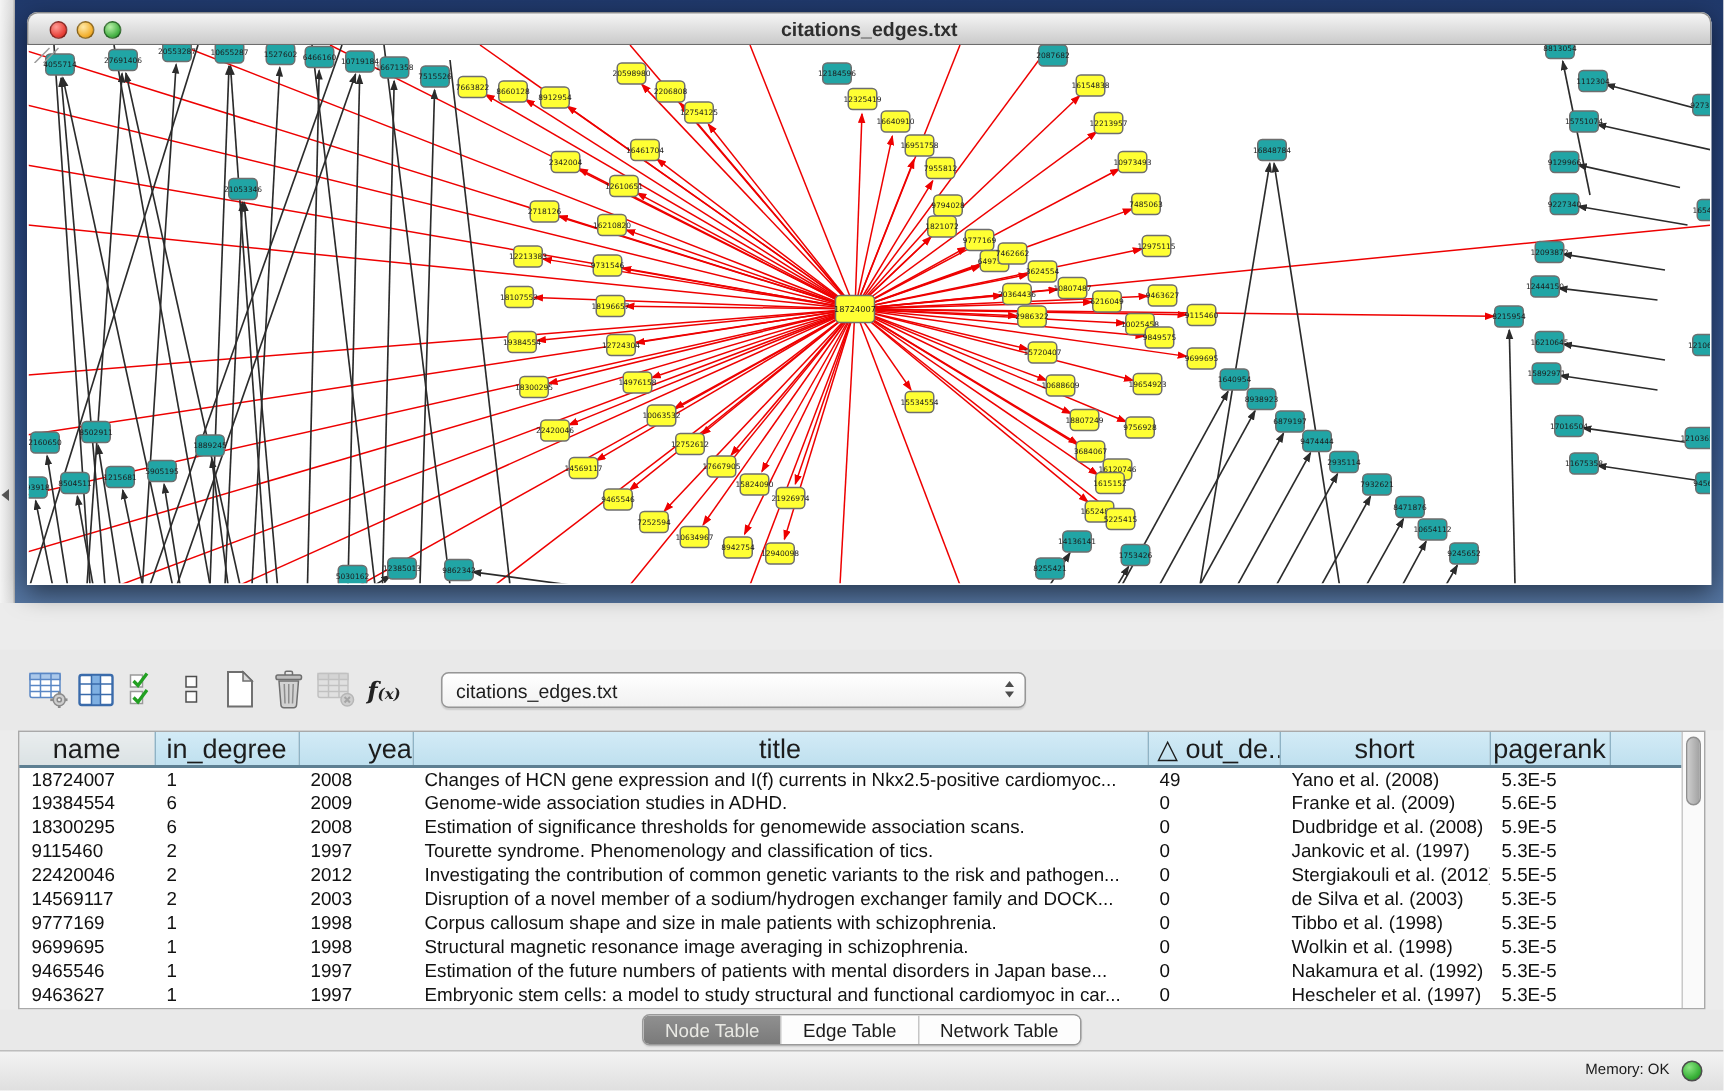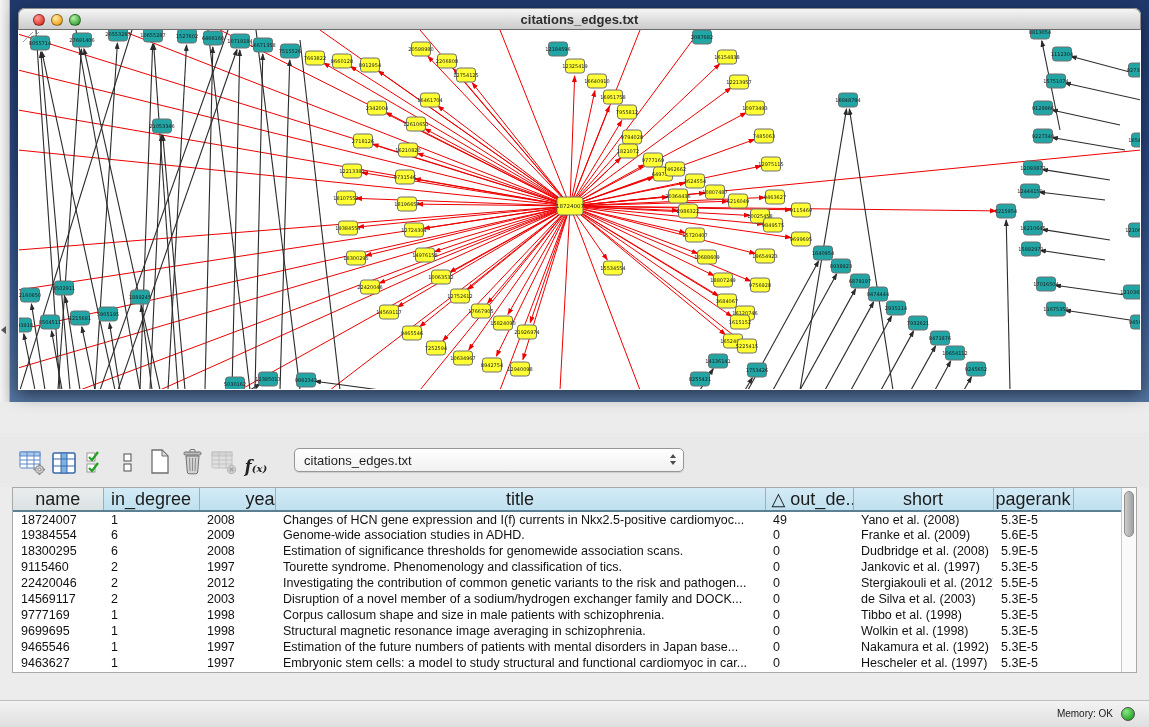--- a/index.html
+++ b/index.html
@@ -39,21 +39,21 @@
     background:linear-gradient(#f1f1f1,#e3e3e3); border-top:1px solid #97a5bb; border-bottom:1px solid #bdbdbd; }
   .splitter-handle { position:absolute; left:570px; top:-1px; width:0; height:0;
     border-left:5px solid transparent; border-right:5px solid transparent; border-top:5px solid #8d8d8d; }
   .panel-title { position:absolute; left:14px; top:8px; font-size:13px; color:#2c2c2c; }
   .float-icon { position:absolute; right:40px; top:7px; width:16px; height:16px; }
   .close-icon { position:absolute; right:12px; top:5px; font-size:15px; font-weight:bold; color:#1e1e1e; cursor:default; }
 
   
   .toolbar { position:absolute; left:0; top:433px; width:1149px; height:54px; background:#e9e9e9;
     display:flex; align-items:center; padding-left:16px; }
-  .tool-btn { width:32px; height:32px; display:flex; align-items:flex-end; justify-content:center;
+  .tool-btn { width:32px; height:32px; display:flex; align-items:center; justify-content:center;
     background:transparent; border:none; }
   .tool-btn.disabled { opacity:.55; }
   .fx-label { font-family:"DejaVu Serif", serif; font-style:italic; font-weight:bold; font-size:16px; color:#222; }
   .fx-label small { font-size:10px; font-weight:bold; }
   .combo { position:relative; margin-left:22px; width:390px; height:24px;
     border:1px solid #969696; border-radius:5px; background:linear-gradient(#ffffff,#f1f1f1);
     display:flex; align-items:center; padding:0 22px 0 9px; font-size:13px; color:#1d1d1d;
     box-shadow:0 1px 1px rgba(0,0,0,.12); }
   .combo .spin { position:absolute; right:7px; top:3px; display:flex; flex-direction:column; line-height:0; }
   .combo .spin i { width:0; height:0; border-left:3.5px solid transparent; border-right:3.5px solid transparent; margin:1.6px 0; }
@@ -949,19 +949,26 @@
             <td>5.3E-5</td>
             <td></td>
           </tr>
         </tbody>
     </table>
     <div class="vscroll">
       <div class="vthumb"></div>
     </div>
   </div>
 
+  <div class="tabs-bar">
+    <div class="seg" id="tab-seg">
+        <button class="selected">Node Table</button>
+        <button>Edge Table</button>
+        <button>Network Table</button>
+      </div>
+  </div>
 
   <div class="status-bar">
     <span class="mem-label">Memory: OK</span>
     <span class="mem-dot"></span>
   </div>
 
 </div>
 
 </body></html>

